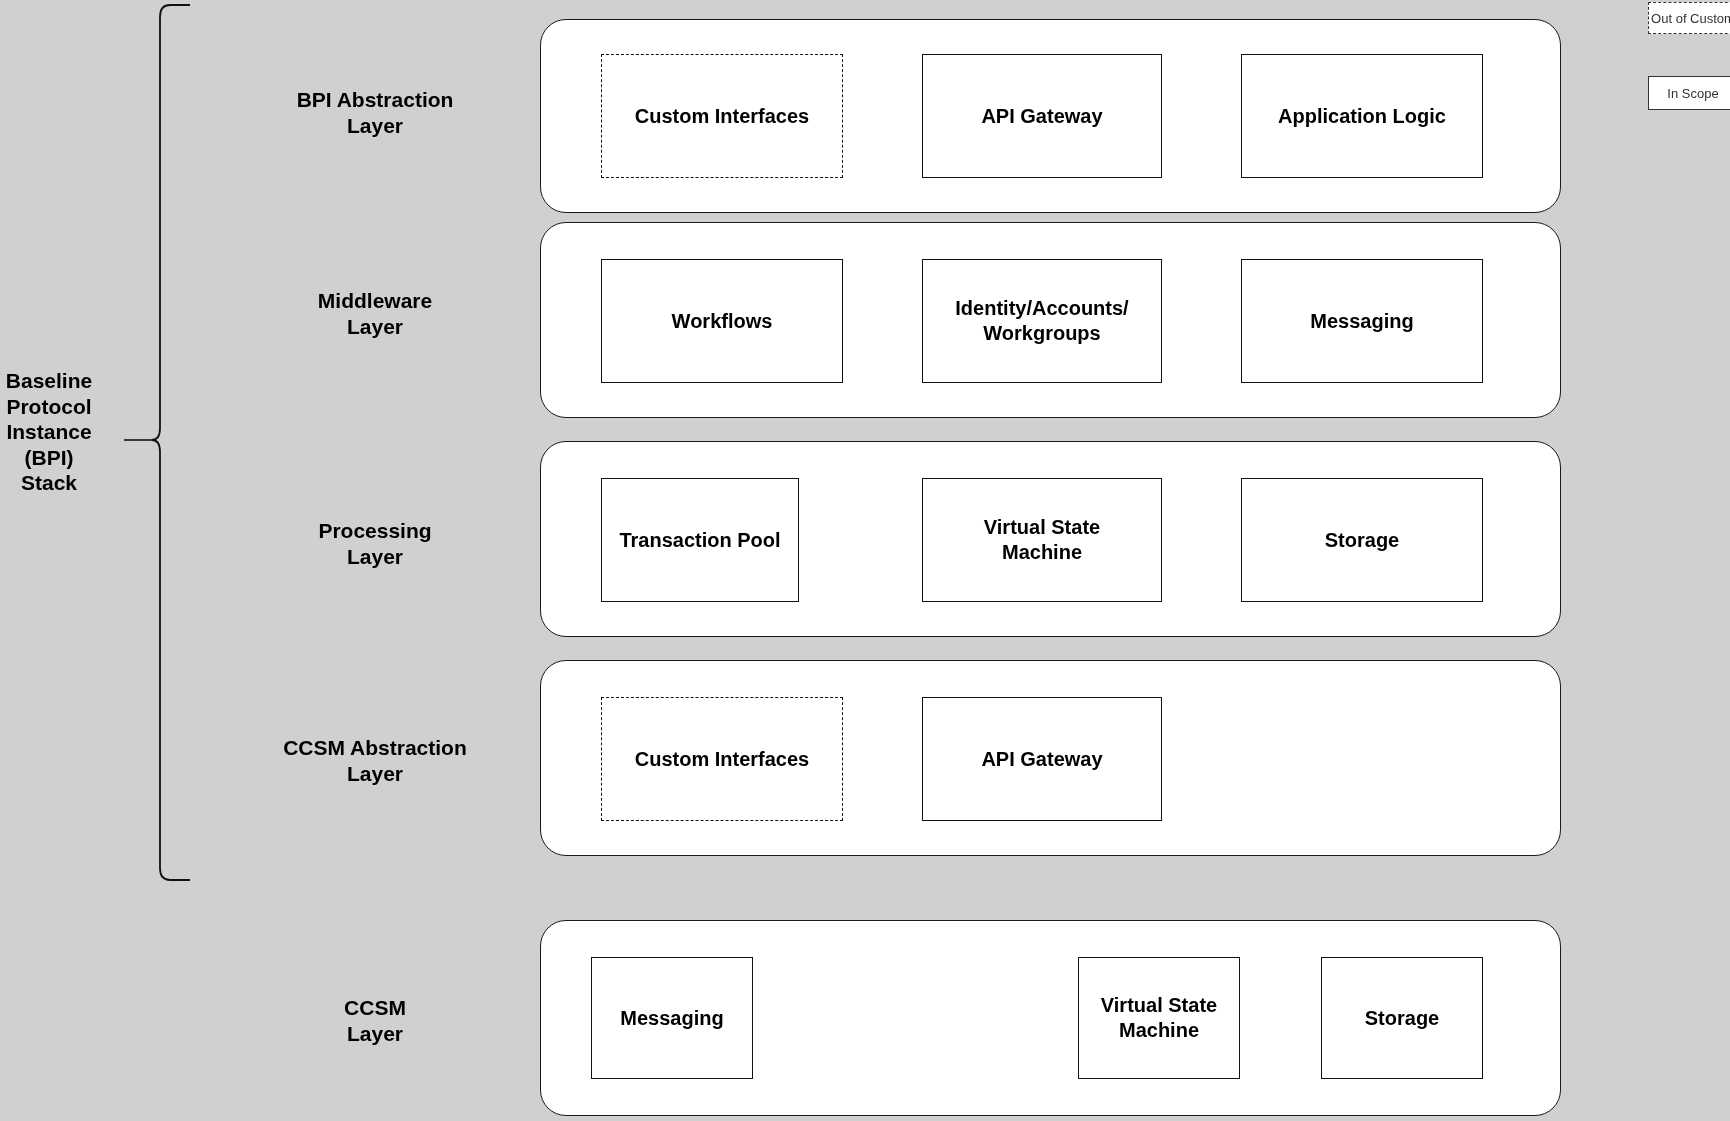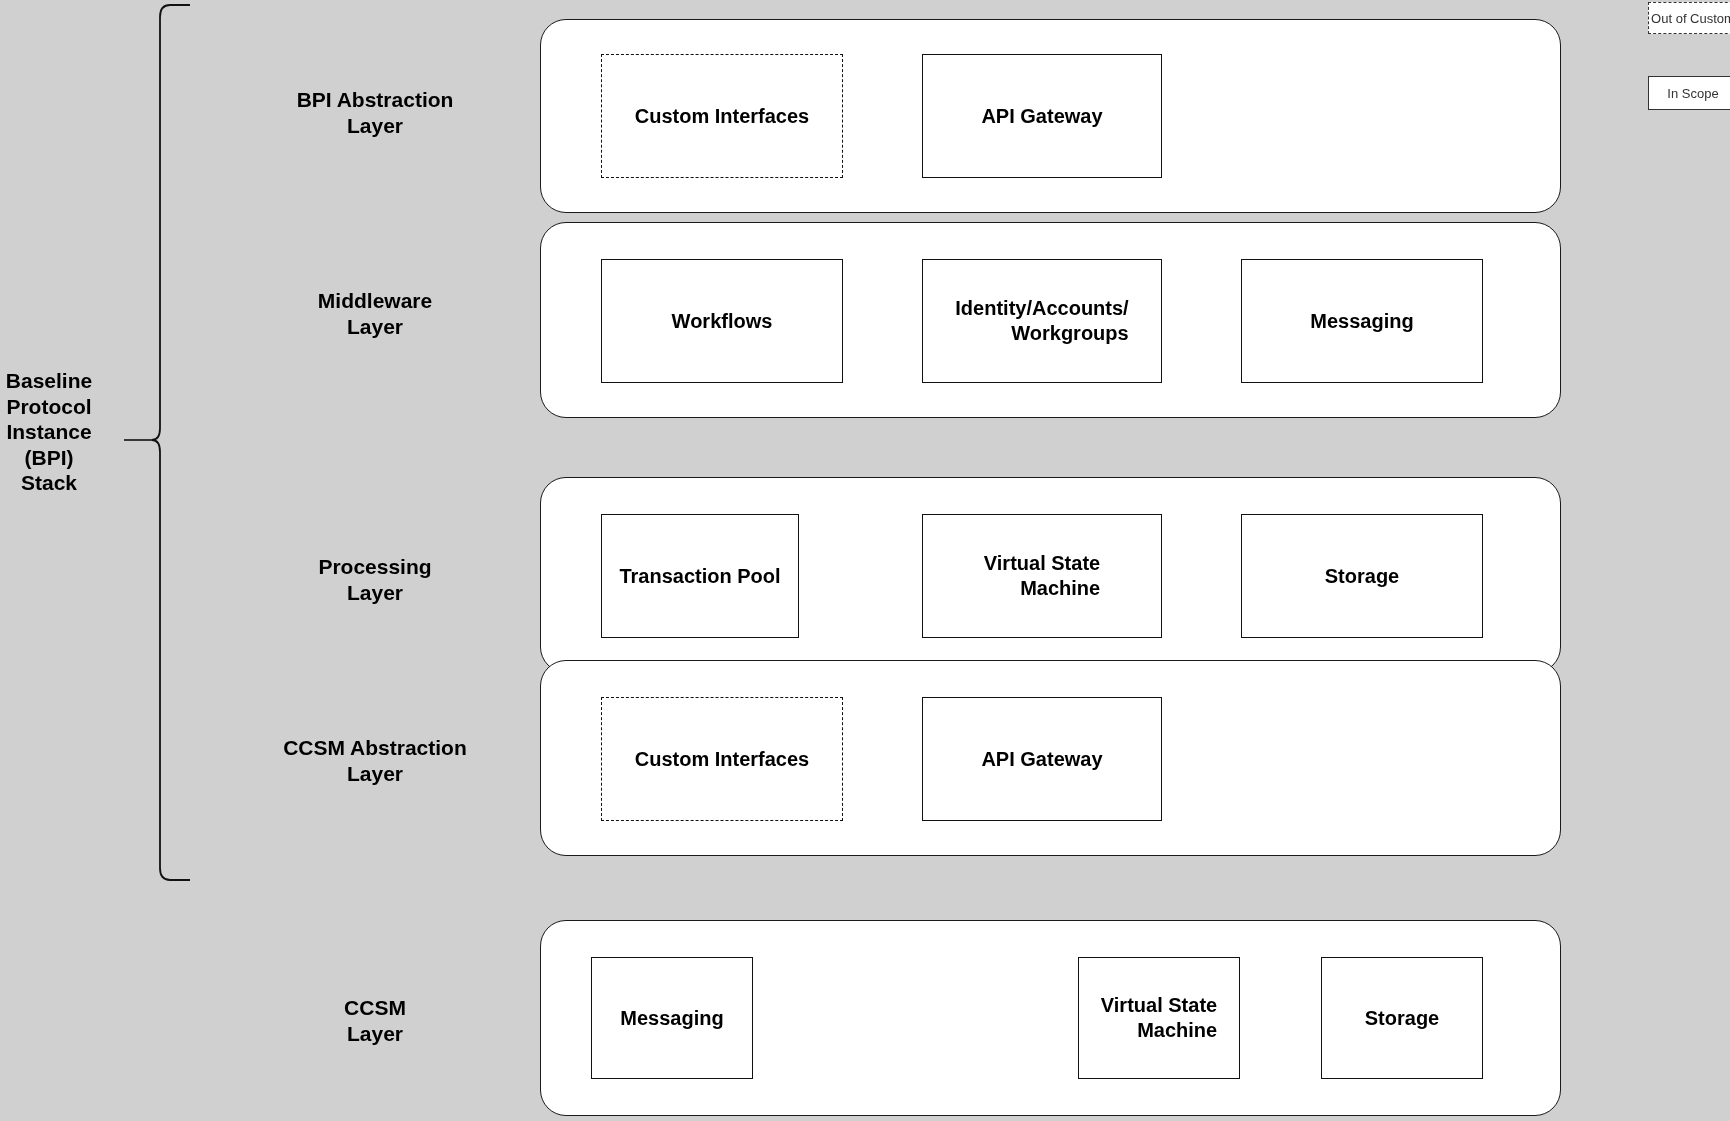--- a/index.html
+++ b/index.html
@@ -84,21 +84,20 @@
     justify-content: center;
     text-align: center;
     font-size: 20px;
     font-weight: bold;
     color: #000;
     line-height: 1.25;
     padding: 16px 6px;
   }
   .comp-box.in-scope {
     border: 1.7px solid #111111;
-    text-align: right;
   }
   .comp-box.out-scope {
     border: 1.7px dashed #111111;
   }
 
   
   .legend {
     position: absolute;
     left: 1648px;
     top: 0px;
@@ -156,20 +155,23 @@
       <div>Layer</div>
     </div>
     <div class="layer-panel" style="top:2px;height:194px;">
       <div class="panel-inner">
         <div class="comp-box out-scope" style="left:60px;top:34px;width:242px;height:124px;">
           <span>Custom Interfaces</span>
         </div>
         <div class="comp-box in-scope" style="left:381px;top:34px;width:240px;height:124px;">
           <span>API Gateway</span>
         </div>
+        <div class="comp-box in-scope" style="left:700px;top:34px;width:242px;height:124px;">
+          <span>Application Logic</span>
+        </div>
       </div>
     </div>
   </div>
 
   <div class="layer-row" style="top:0px;height:200px;">
     <div class="layer-label" style="top:288px;">
       <div>Middleware</div>
       <div>Layer</div>
     </div>
     <div class="layer-panel" style="top:222px;height:196px;">
@@ -183,21 +185,21 @@
         <div class="comp-box in-scope" style="left:60px;top:36px;width:242px;height:124px;">
           <span>Workflows</span>
         </div>
         <div class="comp-box in-scope" style="left:700px;top:36px;width:242px;height:124px;">
           <span>Messaging</span>
         </div>
       </div>
     </div>
   </div>
 
-  <div class="layer-row" style="top:0px;height:200px;margin-top:36px;">
+  <div class="layer-row" style="top:0px;height:200px;">
     <div class="layer-label" style="top:518px;">
       <div>Processing</div>
       <div>Layer</div>
     </div>
     <div class="layer-panel" style="top:441px;height:196px;">
       <div class="panel-inner">
         <div class="comp-box in-scope" style="left:60px;top:36px;width:198px;height:124px;">
           <span>Transaction Pool</span>
         </div>
         <div class="comp-box in-scope" style="left:381px;top:36px;width:240px;height:124px;">

